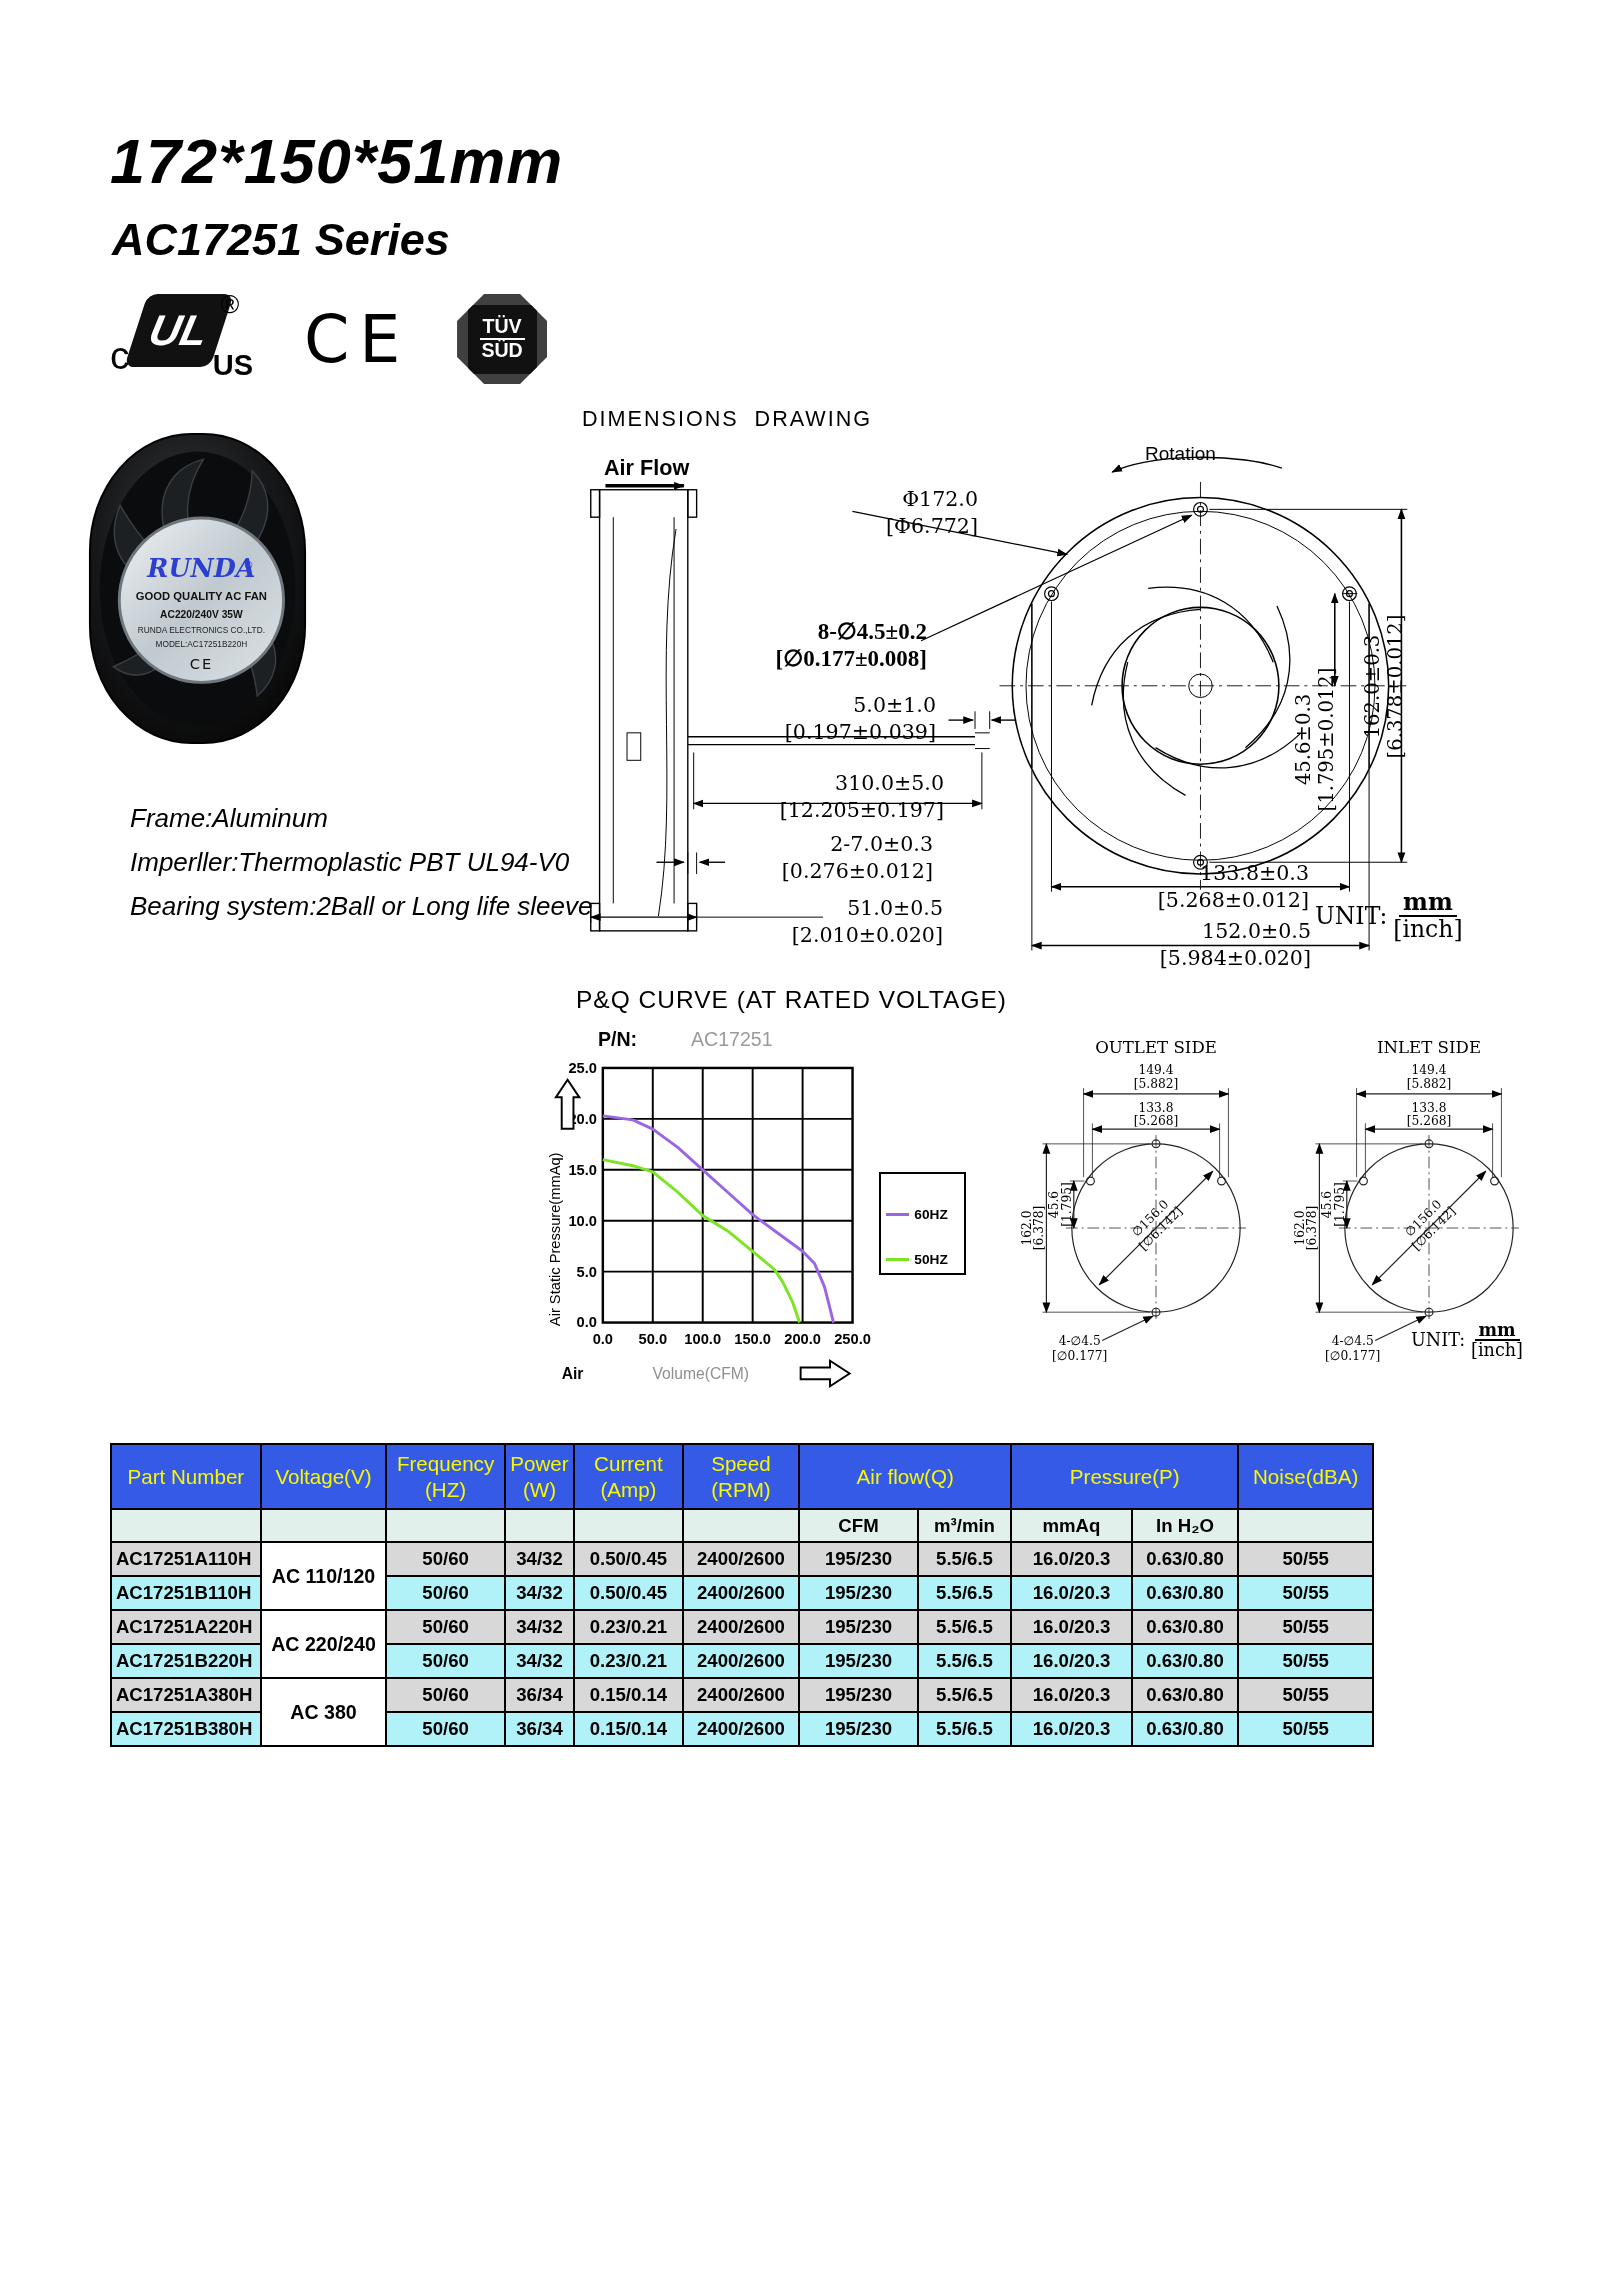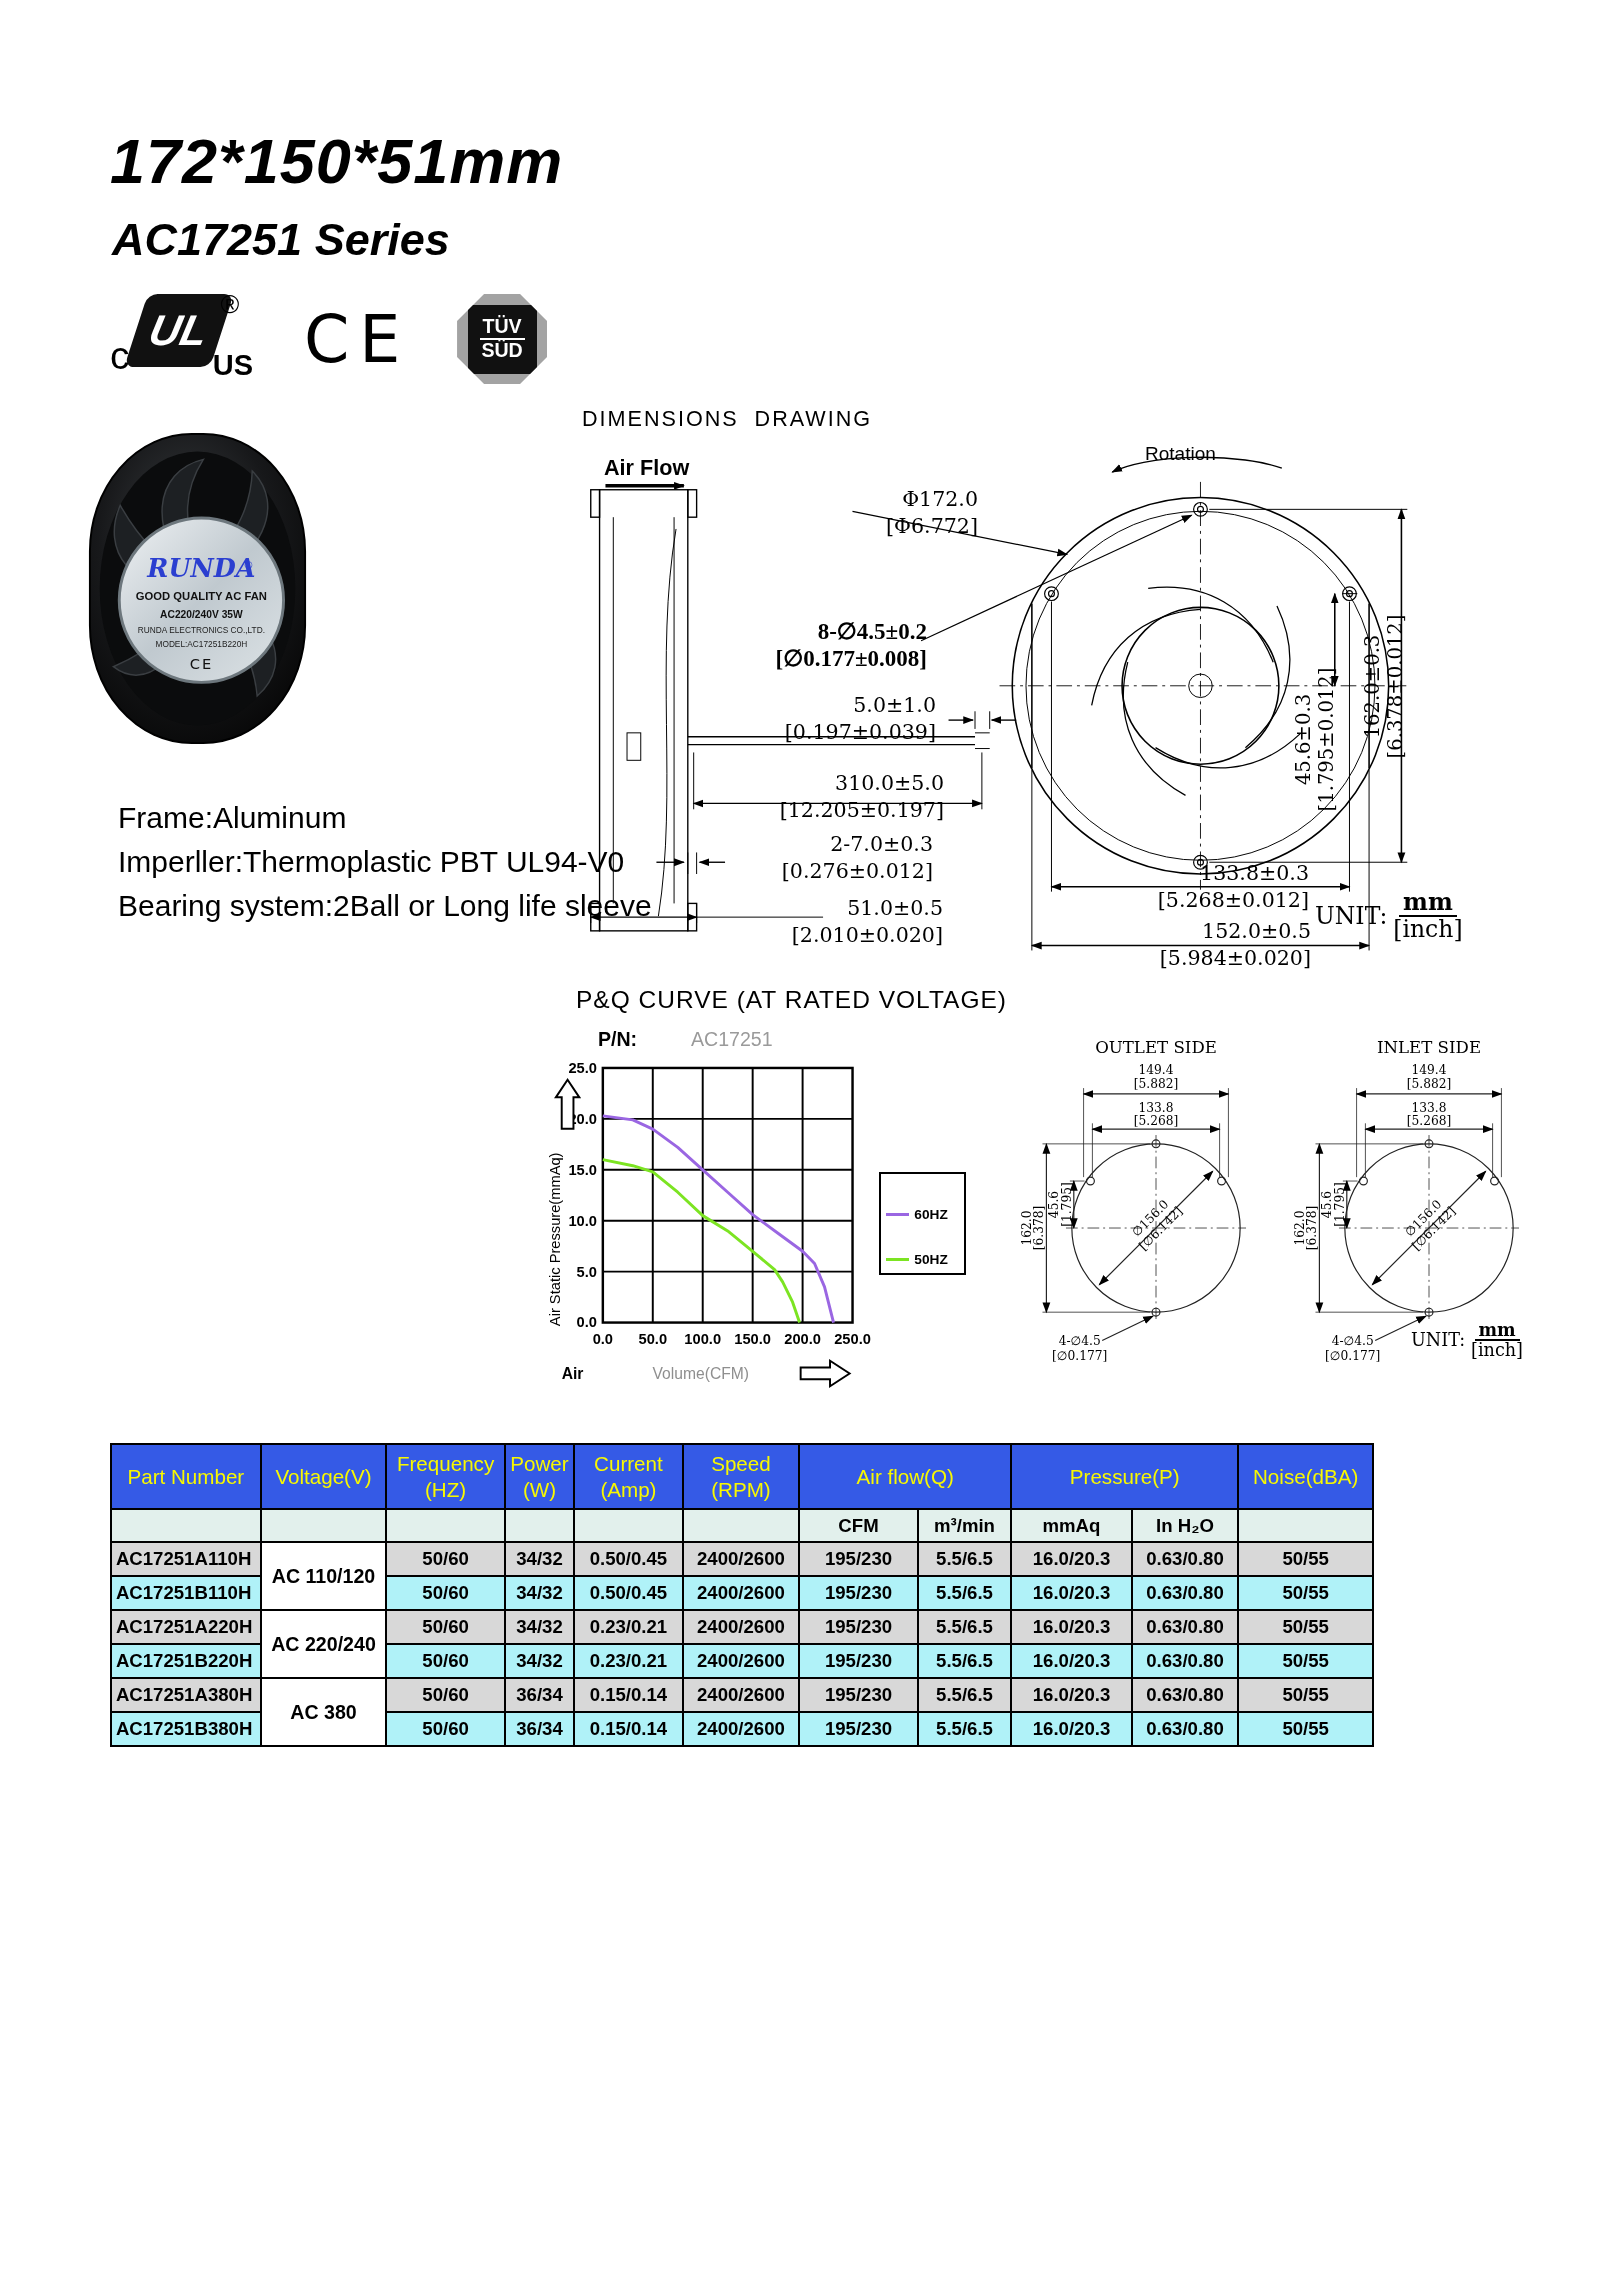--- a/index.html
+++ b/index.html
@@ -11,29 +11,29 @@
   
   .logos{position:absolute;left:110px;top:290px;height:98px;display:flex;align-items:center;gap:47px;}
   .ul-logo{position:relative;width:147px;height:90px;}
   .ul-c{position:absolute;left:0;bottom:5.9px;font-size:39px;}
   .ul-mark{position:absolute;left:25.5px;top:0;width:86px;height:73px;background:#111;transform:skewX(-18deg);
            border-radius:9.8px;display:flex;align-items:center;justify-content:center;}
   .ul-mark span{color:#fff;font-size:43px;font-weight:bold;font-style:italic;transform:skewX(6deg);}
   .ul-reg{position:absolute;right:17.6px;top:-3.9px;font-size:25.5px;}
   .ul-us{position:absolute;right:3.9px;bottom:2px;font-size:29px;font-weight:bold;}
   .ce-logo{font-size:65px;font-weight:500;letter-spacing:9.8px;font-family:"DejaVu Sans",sans-serif;}
-  .tuv-logo{width:90px;height:90px;background:#a3a3a3;display:flex;align-items:center;justify-content:center;
+  .tuv-logo{width:90px;height:90px;background:#404040;display:flex;align-items:center;justify-content:center;
             clip-path:polygon(30% 0,70% 0,100% 30%,100% 70%,70% 100%,30% 100%,0 70%,0 30%);}
   .tuv-inner{width:69px;height:69px;background:#111;color:#fff;display:flex;flex-direction:column;
              align-items:center;justify-content:center;font-size:19.6px;font-weight:bold;line-height:21.6px;}
   .tuv-inner .t1{border-bottom:2px solid #fff;padding:0 2.9px;}
   
   .fan-photo{position:absolute;left:86px;top:412px;width:223px;height:349px;}
   
-  .specs{position:absolute;left:118px;top:796px;font-size:30px;line-height:44px;}
+  .specs{position:absolute;left:130px;top:796px;font-size:26px;line-height:44px;font-style:italic;}
   
   .dim-heading{position:absolute;left:582px;top:406px;font-size:21.6px;letter-spacing:2px;word-spacing:7.8px;}
   .airflow-label{position:absolute;left:604px;top:455px;font-size:21.6px;font-weight:bold;}
   .rotation-label{position:absolute;left:1145px;top:443px;font-size:19px;}
   .dims-svg{position:absolute;left:529px;top:421px;}
   .dim{position:absolute;text-align:right;font-family:"DejaVu Serif",serif;font-size:20.6px;line-height:26.5px;white-space:nowrap;}
   .dim.sans{font-family:Liberation Serif, serif;font-weight:bold;font-size:23px;}
   .dim-172{left:831px;top:486px;width:147px;}
   .dim-45h{left:721px;top:619px;width:206px;}
   .dim-5{left:745px;top:692px;width:191px;}

